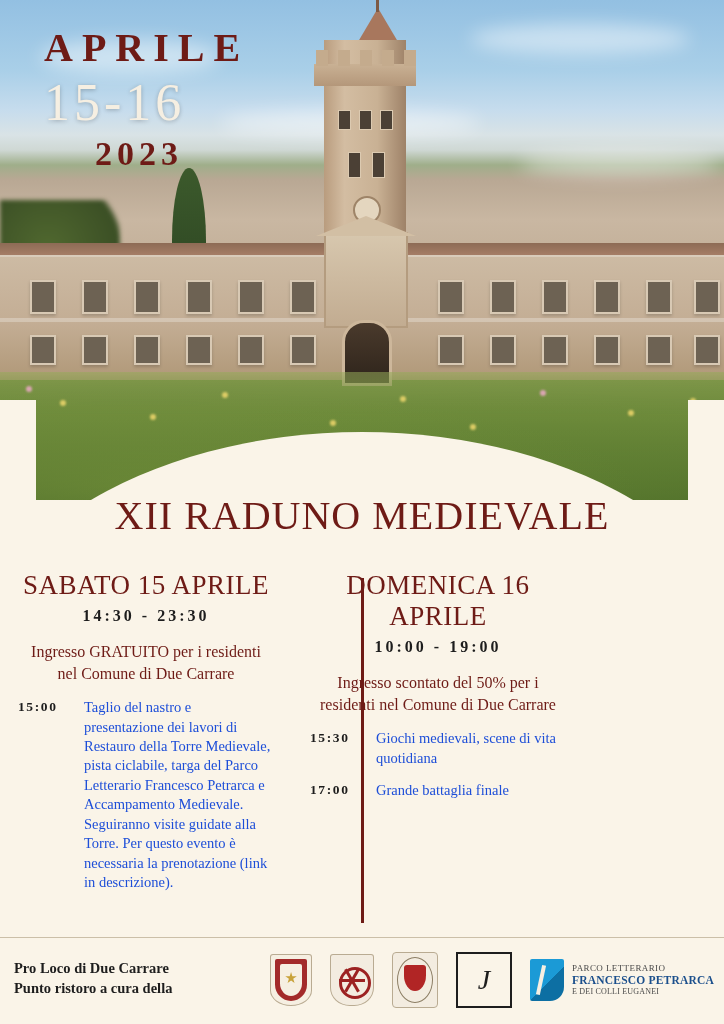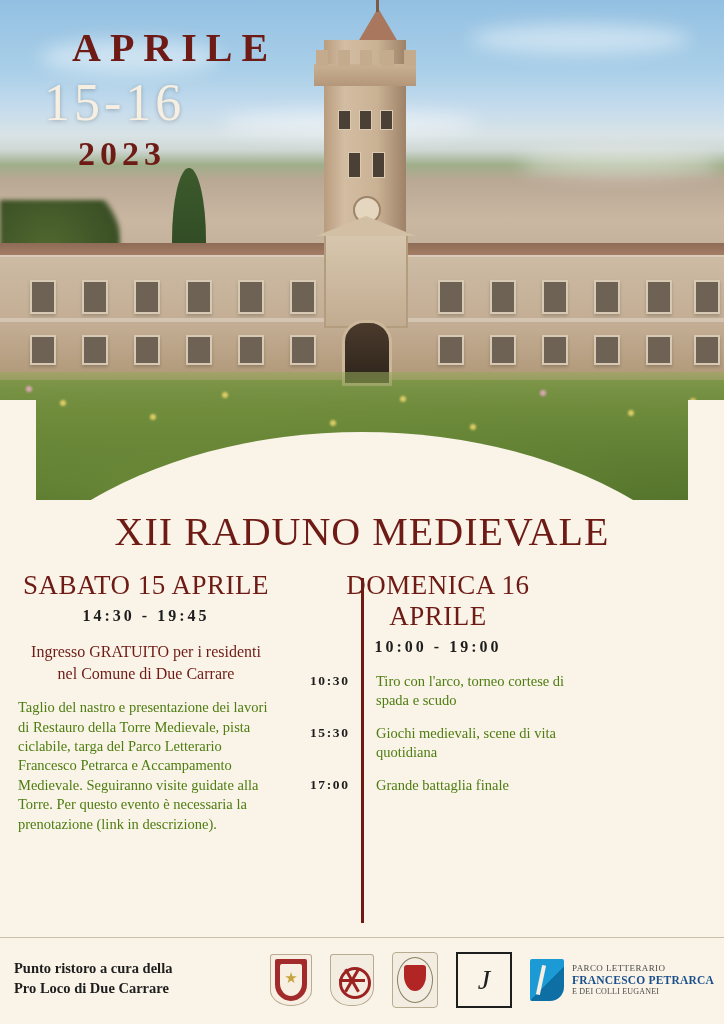--- a/index.html
+++ b/index.html
@@ -218,45 +218,44 @@
     top: 28px;
     z-index: 5;
   }
   .date-month {
     font-family: "Liberation Serif", serif;
     font-size: 40px;
     letter-spacing: 9px;
     color: #6e1b16;
     font-weight: bold;
     line-height: 1;
-    margin-left: 28px;
   }
   .date-days {
     font-family: "Liberation Serif", serif;
     font-size: 52px;
     letter-spacing: 4px;
     color: #f6efe2;
     line-height: 1.1;
     margin-top: 6px;
     text-shadow: 0 1px 4px rgba(0,0,0,0.25);
   }
   .date-year {
     font-family: "Liberation Serif", serif;
     font-size: 34px;
     letter-spacing: 5px;
     color: #6e1b16;
     font-weight: bold;
     margin-top: 4px;
-    margin-left: 34px;
+    margin-left: 51px;
   }
 
   
   .main-title {
     position: absolute;
-    top: 508px;
+    top: 492px;
     left: 0;
     width: 724px;
     text-align: center;
     font-size: 40px;
     letter-spacing: 1px;
     color: #6e1b16;
     font-family: "Liberation Serif", serif;
   }
 
   
@@ -317,21 +316,21 @@
     font-size: 13.5px;
     letter-spacing: 1.6px;
     font-weight: bold;
     color: #1d1d1d;
     padding-top: 1px;
   }
   .sched-desc {
     flex: 1;
     font-size: 14.5px;
     line-height: 1.34;
-    color: #4d7c0f;
+    color: #1d4ed8;
   }
   .sched-sub {
     display: block;
     font-size: 14px;
     line-height: 1.34;
   }
 
   
   .footer {
     position: absolute;
@@ -503,54 +502,52 @@
   <div class="date-year">2023</div>
 </div>
 
 <div class="main-title">XII RADUNO MEDIEVALE</div>
 
 <div class="divider"></div>
 <div class="columns">
 
   <div class="col">
     <div class="day-title">SABATO 15 APRILE</div>
-    <div class="day-hours">14:30 - 19:45</div>
+    <div class="day-hours">14:30 - 23:30</div>
     <div class="day-note">Ingresso GRATUITO per i residenti nel Comune di Due Carrare</div>
     <div class="schedule">
       <div class="sched-row">
+        <div class="sched-time">15:00</div>
         <div class="sched-desc">Taglio del nastro e presentazione dei lavori di Restauro della Torre Medievale, pista ciclabile, targa del Parco Letterario Francesco Petrarca e Accampamento Medievale. Seguiranno visite guidate alla Torre. Per questo evento è necessaria la prenotazione (link in descrizione).</div>
       </div>
     </div>
   </div>
 
   <div class="col">
     <div class="day-title">DOMENICA 16 APRILE</div>
     <div class="day-hours">10:00 - 19:00</div>
+    <div class="day-note">Ingresso scontato del 50% per i residenti nel Comune di Due Carrare</div>
     <div class="schedule">
-      <div class="sched-row">
-        <div class="sched-time">10:30</div>
-        <div class="sched-desc">Tiro con l'arco, torneo cortese di spada e scudo</div>
-      </div>
       <div class="sched-row">
         <div class="sched-time">15:30</div>
         <div class="sched-desc">Giochi medievali, scene di vita quotidiana</div>
       </div>
       <div class="sched-row">
         <div class="sched-time">17:00</div>
         <div class="sched-desc">Grande battaglia finale</div>
       </div>
     </div>
   </div>
 
 </div>
 
 <div class="footer">
   <div class="footer-text">
+    <div>Pro Loco di Due Carrare</div>
     <div>Punto ristoro a cura della</div>
-    <div>Pro Loco di Due Carrare</div>
   </div>
   <div class="logos">
     <div class="logo">
       <div class="crest">
         <div class="inner-red"></div>
         <div class="inner-white"></div>
         <div class="star"></div>
       </div>
     </div>
     <div class="logo">

